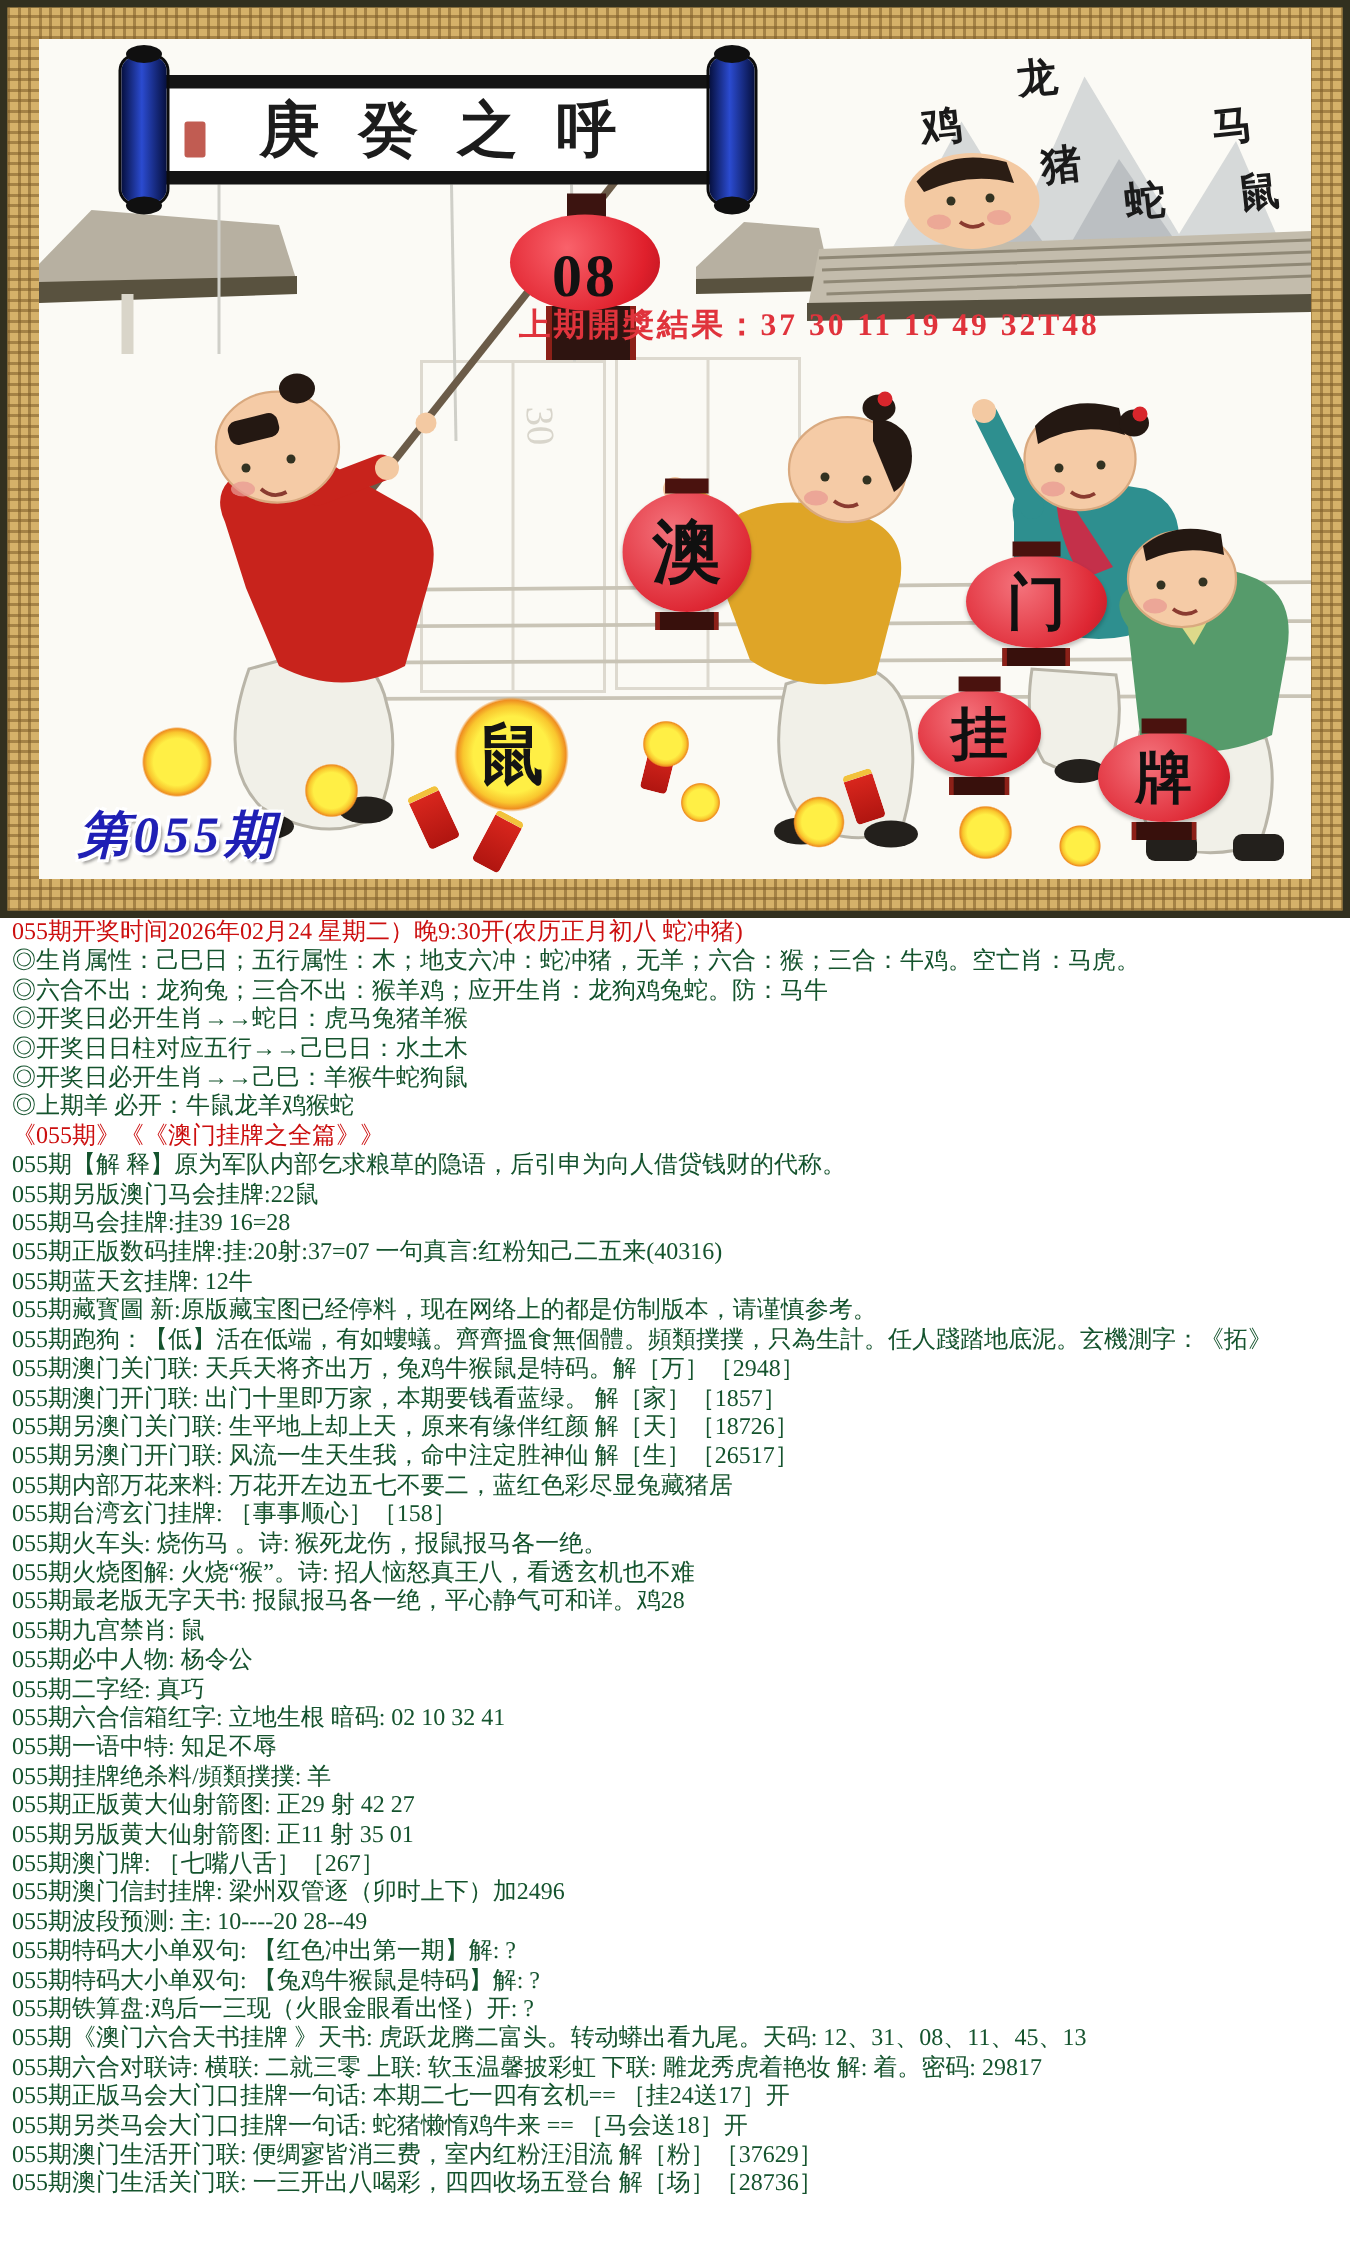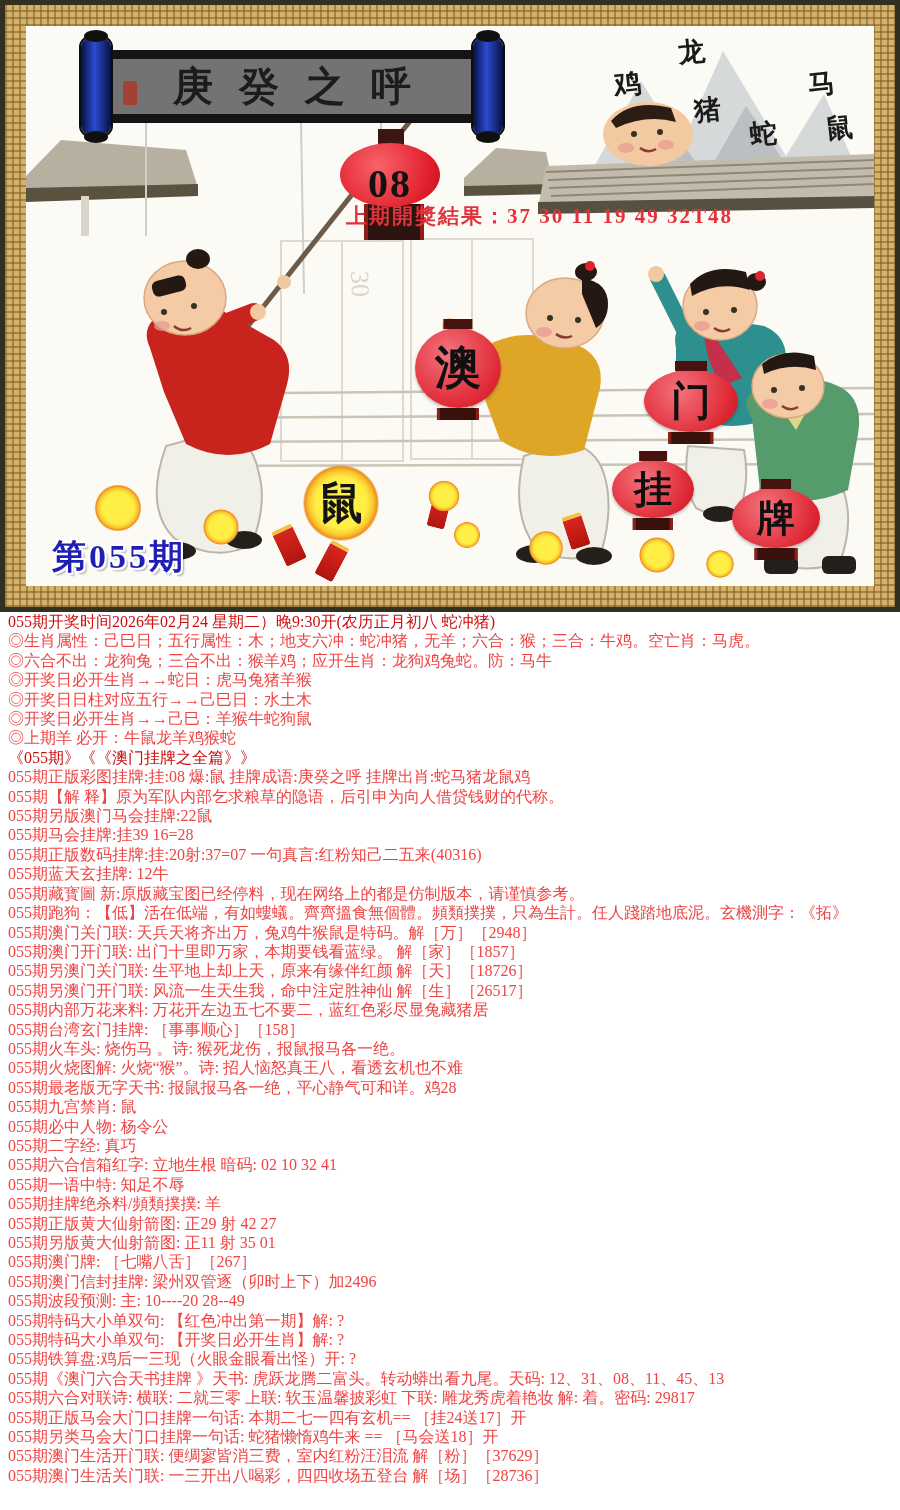--- a/index.html
+++ b/index.html
@@ -23,21 +23,21 @@
   }
   .scene-art{position:absolute;left:0;top:0;}
 
   
   .banner{
     position:absolute;left:71px;top:24px;width:390px;height:73px;
     background:#141414;border-radius:3px;z-index:5;
   }
   .banner .paper{
     position:absolute;left:10px;top:9px;right:10px;bottom:9px;
-    background:#737373;display:flex;align-items:center;justify-content:center;text-align:right;
+    background:#ffffff;display:flex;align-items:center;justify-content:center;text-align:right;
   }
   .banner .paper span{
     font-size:40px;font-weight:bold;color:#1c1c1c;letter-spacing:26px;
     padding-left:26px;white-space:nowrap;
   }
   .roller{
     position:absolute;top:-12px;width:30px;height:97px;border-radius:9px;
     background:linear-gradient(90deg,#06103f,#2b4bd0 45%,#06103f);
     box-shadow:0 0 0 2px #0c0c0c;z-index:6;
   }
@@ -93,29 +93,29 @@
   .burst-char{
     position:absolute;z-index:6;display:flex;align-items:center;justify-content:center;
     font-weight:bold;color:#141414;
   }
   .cracker{position:absolute;z-index:4;background:linear-gradient(#d8261d,#b01510);
     border-top:4px solid #f2c23c;border-radius:3px;}
 
   
   .issue{
     position:absolute;left:26px;top:508px;z-index:7;
-    font-size:34px;font-weight:bold;color:#1f1fb5;letter-spacing:3px;
+    font-size:34px;font-weight:bold;color:#1f1fb5;letter-spacing:3px;font-style:italic;
     text-shadow:2px 2px 0 #ffffff,-2px -2px 0 #ffffff,2px -2px 0 #ffffff,-2px 2px 0 #ffffff,3px 3px 2px rgba(0,0,0,.35);
     white-space:nowrap;
   }
 
   
   .info{position:absolute;left:0;top:612px;width:900px;}
   .iline{
-    font-size:16px;line-height:19.4px;color:#ef4444;padding-left:8px;white-space:nowrap;
+    font-size:16px;line-height:19.4px;color:#14532d;padding-left:8px;white-space:nowrap;
     font-family:"Liberation Serif", serif;
   }
   .iline.red{color:#cc0f0f;}
 </style>
 </head>
 <body>
 
 <div class="poster">
   <div class="goldband"></div>
   <div class="scene">
@@ -306,21 +306,20 @@
 
 <div class="info">
     <div class="iline red">055期开奖时间2026年02月24 星期二）晚9:30开(农历正月初八 蛇冲猪)</div>
     <div class="iline">◎生肖属性：己巳日；五行属性：木；地支六冲：蛇冲猪，无羊；六合：猴；三合：牛鸡。空亡肖：马虎。</div>
     <div class="iline">◎六合不出：龙狗兔；三合不出：猴羊鸡；应开生肖：龙狗鸡兔蛇。防：马牛</div>
     <div class="iline">◎开奖日必开生肖→→蛇日：虎马兔猪羊猴</div>
     <div class="iline">◎开奖日日柱对应五行→→己巳日：水土木</div>
     <div class="iline">◎开奖日必开生肖→→己巳：羊猴牛蛇狗鼠</div>
     <div class="iline">◎上期羊 必开：牛鼠龙羊鸡猴蛇</div>
     <div class="iline red">《055期》《《澳门挂牌之全篇》》</div>
-    <div class="iline">055期正版彩图挂牌:挂:08 爆:鼠 挂牌成语:庚癸之呼 挂牌出肖:蛇马猪龙鼠鸡</div>
     <div class="iline">055期【解 释】原为军队内部乞求粮草的隐语，后引申为向人借贷钱财的代称。</div>
     <div class="iline">055期另版澳门马会挂牌:22鼠</div>
     <div class="iline">055期马会挂牌:挂39 16=28</div>
     <div class="iline">055期正版数码挂牌:挂:20射:37=07 一句真言:红粉知己二五来(40316)</div>
     <div class="iline">055期蓝天玄挂牌: 12牛</div>
     <div class="iline">055期藏寳圖 新:原版藏宝图已经停料，现在网络上的都是仿制版本，请谨慎参考。</div>
     <div class="iline">055期跑狗：【低】活在低端，有如螻蟻。齊齊搵食無個體。頻類撲撲，只為生計。任人踐踏地底泥。玄機測字：《拓》</div>
     <div class="iline">055期澳门关门联: 天兵天将齐出万，兔鸡牛猴鼠是特码。解［万］［2948］</div>
     <div class="iline">055期澳门开门联: 出门十里即万家，本期要钱看蓝绿。 解［家］［1857］</div>
     <div class="iline">055期另澳门关门联: 生平地上却上天，原来有缘伴红颜 解［天］［18726］</div>
@@ -335,21 +334,21 @@
     <div class="iline">055期二字经: 真巧</div>
     <div class="iline">055期六合信箱红字: 立地生根 暗码: 02 10 32 41</div>
     <div class="iline">055期一语中特: 知足不辱</div>
     <div class="iline">055期挂牌绝杀料/頻類撲撲: 羊</div>
     <div class="iline">055期正版黄大仙射箭图: 正29 射 42 27</div>
     <div class="iline">055期另版黄大仙射箭图: 正11 射 35 01</div>
     <div class="iline">055期澳门牌: ［七嘴八舌］［267］</div>
     <div class="iline">055期澳门信封挂牌: 梁州双管逐（卯时上下）加2496</div>
     <div class="iline">055期波段预测: 主: 10----20 28--49</div>
     <div class="iline">055期特码大小单双句: 【红色冲出第一期】解: ?</div>
-    <div class="iline">055期特码大小单双句: 【开奖日必开生肖】解: ?</div>
+    <div class="iline">055期特码大小单双句: 【兔鸡牛猴鼠是特码】解: ?</div>
     <div class="iline">055期铁算盘:鸡后一三现（火眼金眼看出怪）开: ?</div>
     <div class="iline">055期《澳门六合天书挂牌 》天书: 虎跃龙腾二富头。转动蟒出看九尾。天码: 12、31、08、11、45、13</div>
     <div class="iline">055期六合对联诗: 横联: 二就三零 上联: 软玉温馨披彩虹 下联: 雕龙秀虎着艳妆 解: 着。密码: 29817</div>
     <div class="iline">055期正版马会大门口挂牌一句话: 本期二七一四有玄机== ［挂24送17］开</div>
     <div class="iline">055期另类马会大门口挂牌一句话: 蛇猪懒惰鸡牛来 == ［马会送18］开</div>
     <div class="iline">055期澳门生活开门联: 便绸寥皆消三费，室内红粉汪泪流 解［粉］［37629］</div>
     <div class="iline">055期澳门生活关门联: 一三开出八喝彩，四四收场五登台 解［场］［28736］</div>
   </div>
 
 </body></html>

